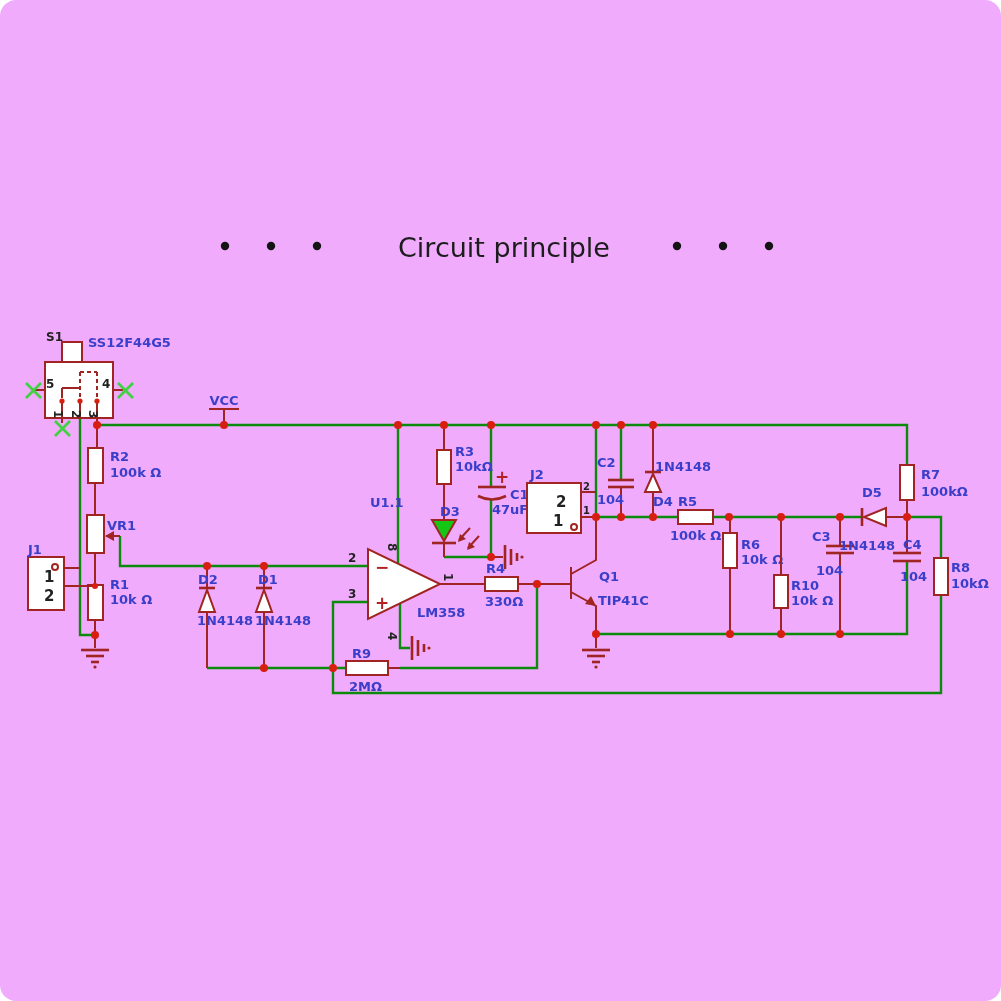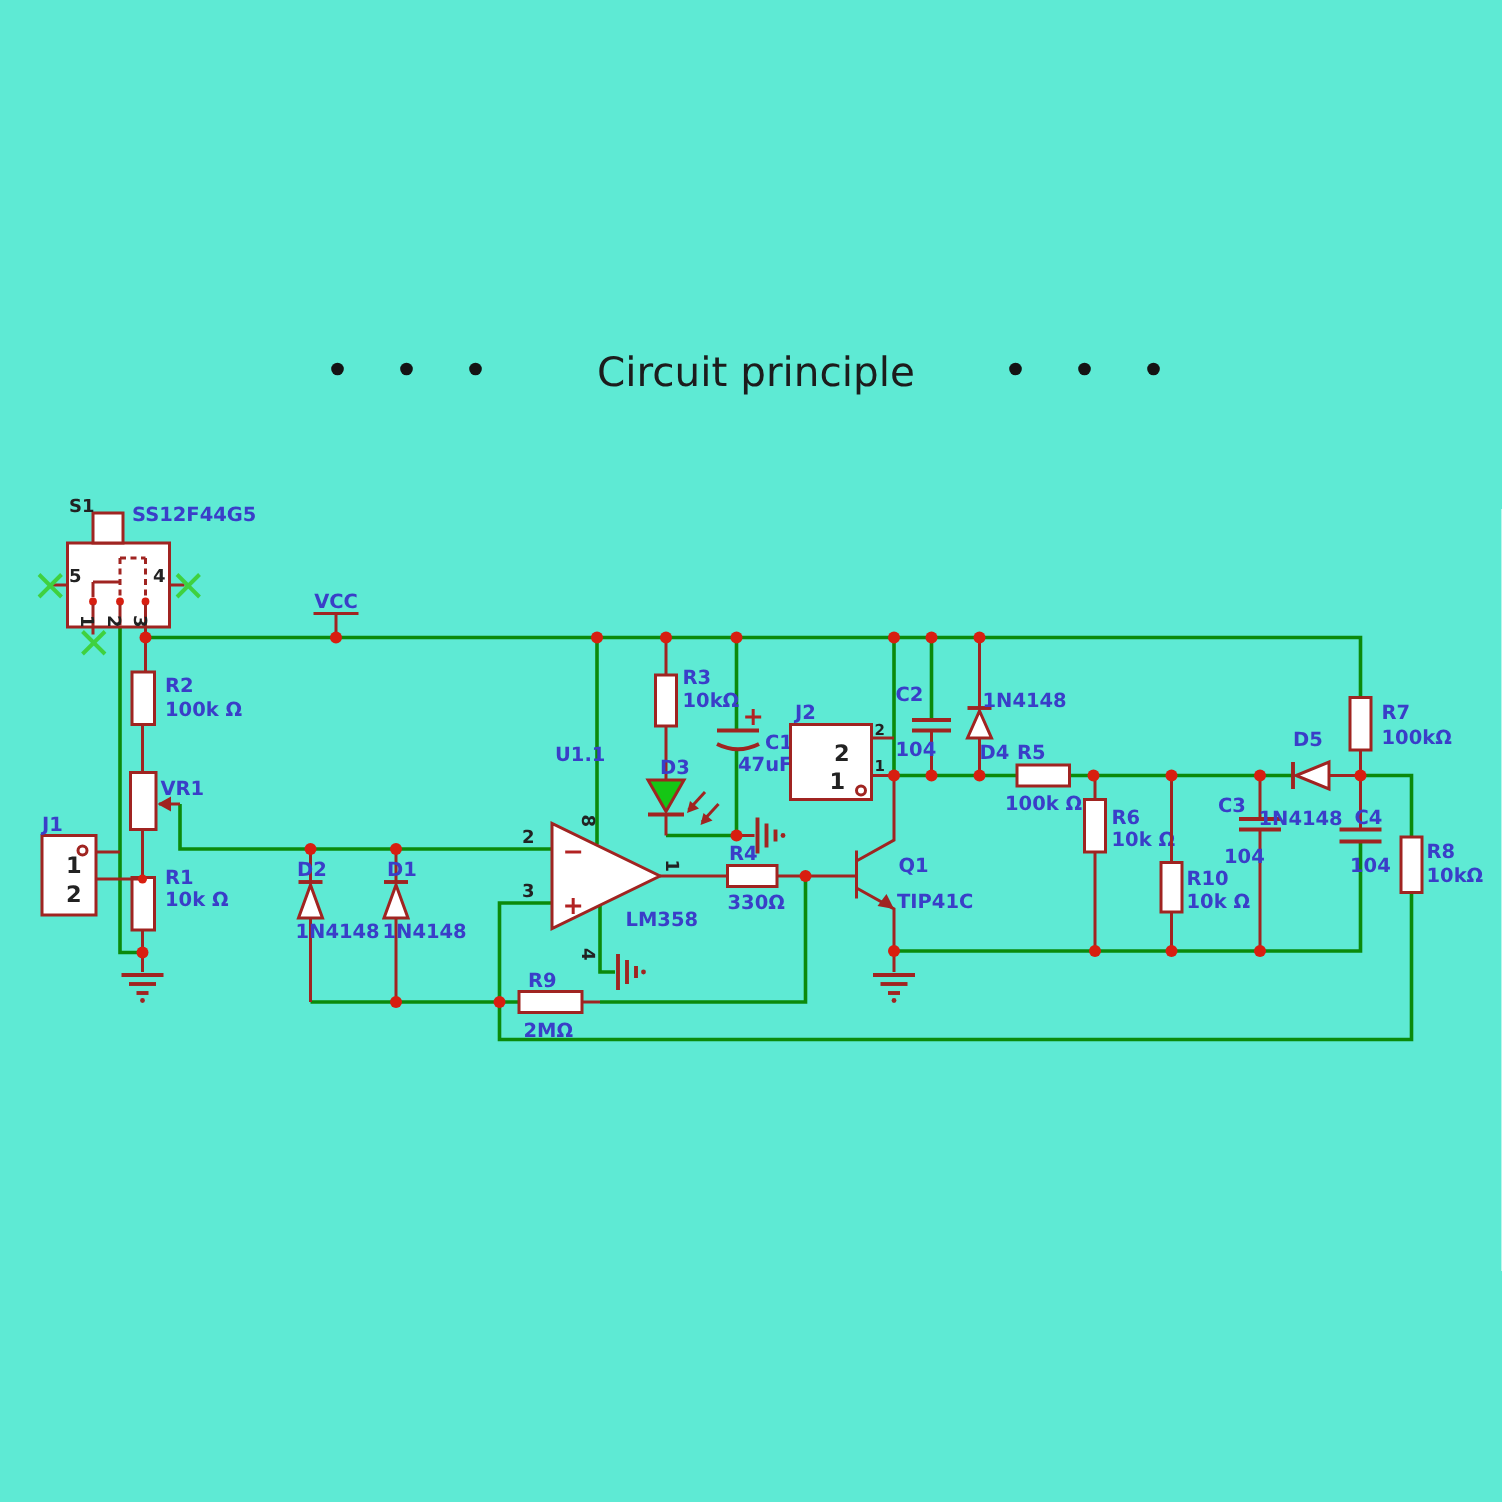--- a/index.html
+++ b/index.html
@@ -1,17 +1,17 @@
 <!DOCTYPE html>
 <html><head>
 <meta charset="utf-8">
 <style>
   html,body{margin:0;padding:0;background:#ffffff;}
-  .page{position:relative;width:1001px;height:1001px;background:#5eead4;overflow:hidden;
-        font-family:"DejaVu Sans","Liberation Sans",sans-serif;}
+  .page{position:relative;width:1001px;height:1001px;background:#f0abfc;overflow:hidden;
+        font-family:"DejaVu Sans","Liberation Sans",sans-serif;border-radius:16px;}
   svg text{font-family:"DejaVu Sans","Liberation Sans",sans-serif;}
   .lbl{fill:#3a3ec8;font-size:13px;font-weight:600;}
   .pin{fill:#222222;font-size:12px;font-weight:600;}
   .pinbig{fill:#222222;font-size:15px;font-weight:700;}
   .pinsm{fill:#222222;font-size:10px;font-weight:600;}
   .title{fill:#1c1c1c;font-size:27px;font-weight:500;}
   .sign{fill:#b22222;font-size:17px;font-weight:700;}
   .wire{stroke:#0b8a0b;stroke-width:2.4;fill:none;}
   .lead{stroke:#a02421;stroke-width:2;fill:none;}
   .body{stroke:#a02421;stroke-width:2;fill:#ffffff;}

